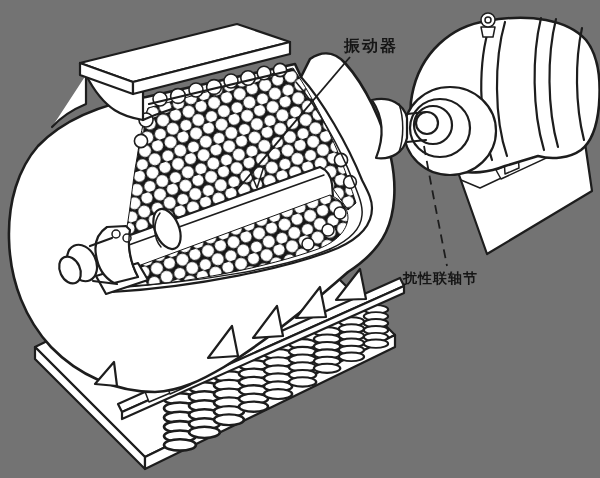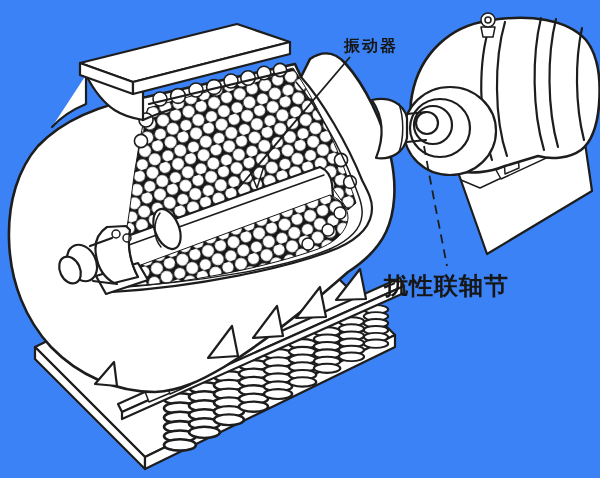--- a/index.html
+++ b/index.html
@@ -1,21 +1,21 @@
 <!DOCTYPE html>
 <html><head>
 <meta charset="utf-8">
 <style>
   html,body{margin:0;padding:0;background:#fff;}
-  .stage{position:relative;width:600px;height:478px;background:#3b82f6;overflow:hidden;
+  .stage{position:relative;width:600px;height:478px;background:#737373;overflow:hidden;
          font-family:"Liberation Sans","DejaVu Sans",sans-serif;}
   .stage svg{position:absolute;left:0;top:0;}
   .lbl{position:absolute;color:#161616;font-weight:bold;white-space:nowrap;}
   .lbl-vibrator{left:344px;top:36px;font-size:16px;letter-spacing:2px;}
-  .lbl-coupling{left:384px;top:270px;font-size:24px;letter-spacing:1px;}
+  .lbl-coupling{left:403px;top:270px;font-size:14px;letter-spacing:1px;}
   .ln{fill:none;stroke:#1d1d1d;stroke-width:2.2;stroke-linecap:round;stroke-linejoin:round;}
   .fw{fill:#ffffff;stroke:#1d1d1d;stroke-width:2.2;stroke-linecap:round;stroke-linejoin:round;}
   .thin{stroke-width:1.5;}
   .thick{stroke-width:2.6;}
 </style>
 </head>
 <body>
 
 <div class="stage">
 <svg width="600" height="478" viewBox="0 0 600 478">

